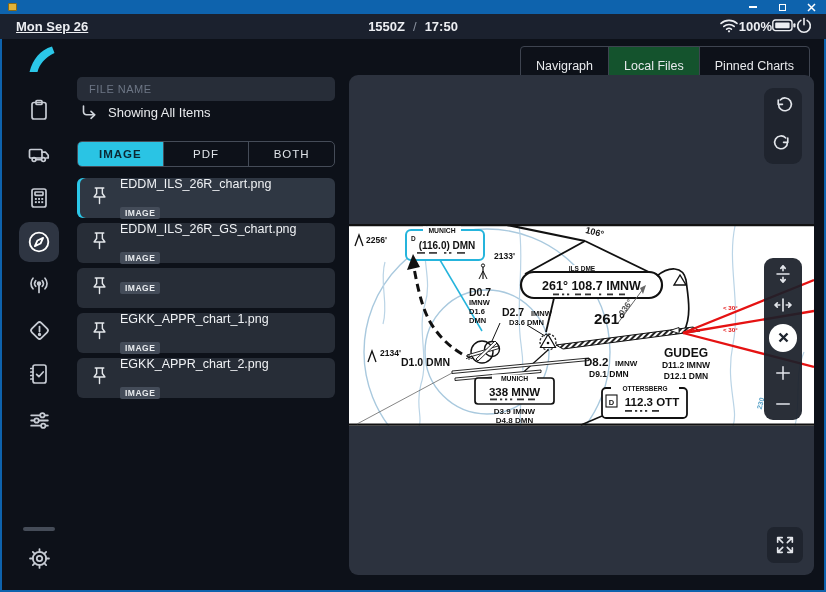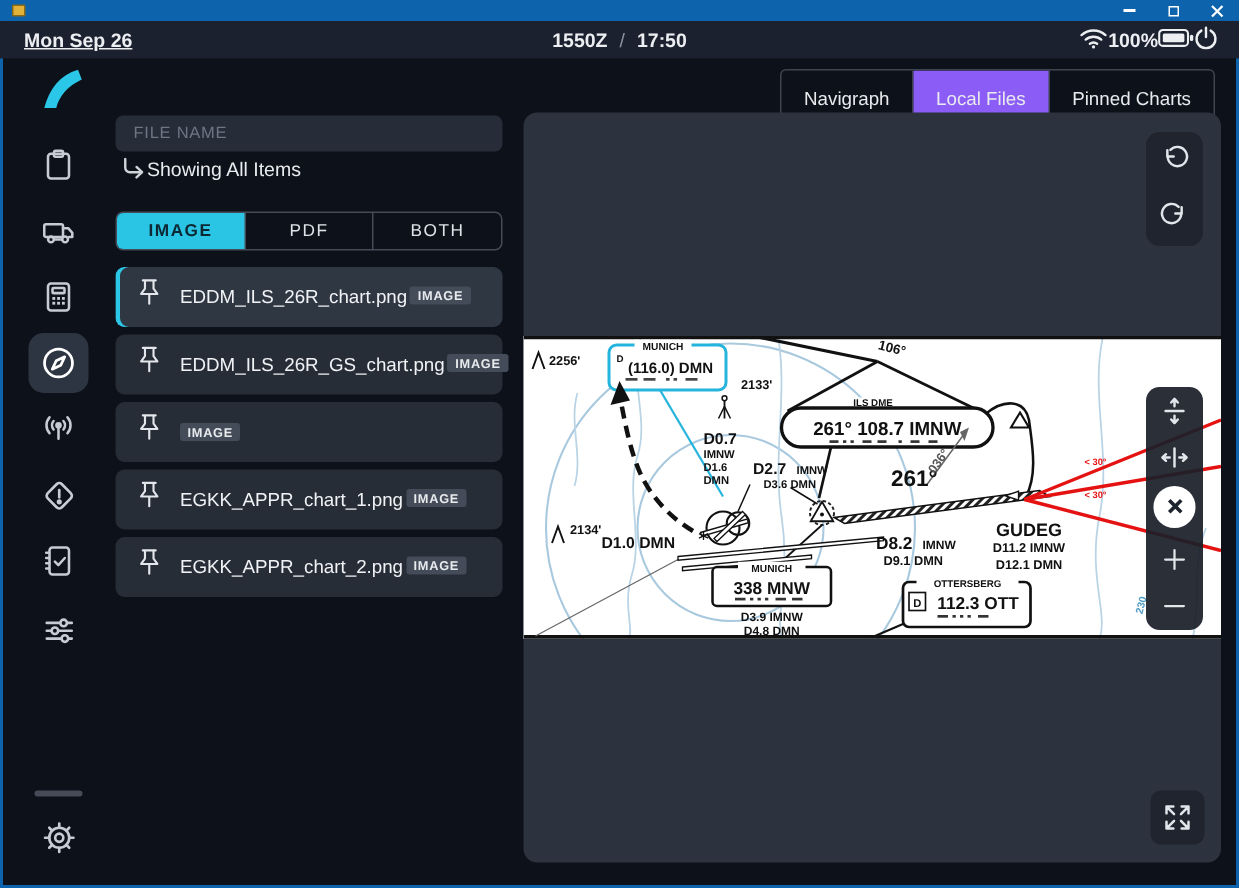--- a/index.html
+++ b/index.html
@@ -33,39 +33,39 @@
   .icon-btn svg { stroke:#c7ccd4; fill:none; stroke-width:1.7; stroke-linecap:round; stroke-linejoin:round; }
   .icon-btn.active svg { stroke:#ffffff; }
   .side-divider { position:absolute; left:21px; top:527px; width:32px; height:4px; border-radius:2px; background:#454c58; }
 
   
   .logo { position:absolute; left:24px; top:45px; width:30px; height:30px; }
   .page-title { position:absolute; left:72px; top:46px; font-size:19px; font-weight:bold; color:#fff; letter-spacing:0.2px; }
   .tabs { position:absolute; top:46px; right:14px; height:40px; display:flex; border:1px solid #3e4450; border-radius:4px; overflow:hidden; }
   .tab { padding:0 15px; display:flex; align-items:center; font-size:12.5px; color:#e8eaed; border-right:1px solid #3e4450; background:transparent; }
   .tab:last-child { border-right:none; }
-  .tab.active { background:#8b5cf6; }
+  .tab.active { background:#14532d; }
 
   
   .search { position:absolute; left:75px; top:77px; width:258px; height:24px; background:#272d38; border:none;
     border-radius:5px; color:#cfd4dc; font-size:11px; letter-spacing:0.5px; padding:0 12px; font-family:"Liberation Sans",sans-serif; }
   .search::placeholder { color:#6d7685; }
-  .showing { position:absolute; left:79px; top:105px; display:flex; align-items:center; gap:0; color:#e9ebee; font-size:13px; }
+  .showing { position:absolute; left:79px; top:105px; display:flex; align-items:center; gap:10px; color:#e9ebee; font-size:13px; }
   .filters { position:absolute; left:75px; top:141px; width:258px; height:26px; display:flex;
     border:1px solid #454c58; border-radius:5px; overflow:hidden; }
   .seg { flex:1; display:flex; align-items:center; justify-content:center; font-size:11.5px;
     letter-spacing:1px; color:#dfe3e8; border-right:1px solid #454c58; }
   .seg:last-child { border-right:none; }
   .seg.active { background:#2ac4e4; color:#0b2833; font-weight:bold; }
   .file-item { position:absolute; left:75px; width:258px; height:40px; background:#272d37;
     border-radius:6px; display:flex; align-items:center; }
   .file-item.selected { background:#2f3743; box-shadow:inset 3px 0 0 #2bc7e8; }
   .pin { margin:0 11px 0 13px; flex:0 0 auto; }
   .pin svg { stroke:#e3e6ea; fill:none; stroke-width:1.5; stroke-linecap:round; stroke-linejoin:round; }
-  .file-text { display:flex; flex-direction:row; gap:2px; min-width:0; }
+  .file-text { display:flex; flex-direction:column; gap:16px; min-width:0; }
   .file-name { font-size:12.5px; color:#f0f2f5; white-space:nowrap; }
   .badge { font-size:8.5px; font-weight:bold; color:#e8ebee; background:#444c59; padding:1px 5px;
     border-radius:2px; align-self:flex-start; letter-spacing:0.5px; }
 
   
   .viewer { position:absolute; left:347px; top:75px; width:465px; height:500px; background:#2c323e; border-radius:9px; }
   .rot-stack { position:absolute; right:12px; top:13px; width:38px; background:#1f242e; border-radius:9px;
     display:flex; flex-direction:column; }
   .rot-btn { width:38px; height:38px; display:flex; align-items:center; justify-content:center; }
   .rot-btn svg, .ctl svg { stroke:#e2e5ea; fill:none; stroke-width:1.8; stroke-linecap:round; stroke-linejoin:round; }

